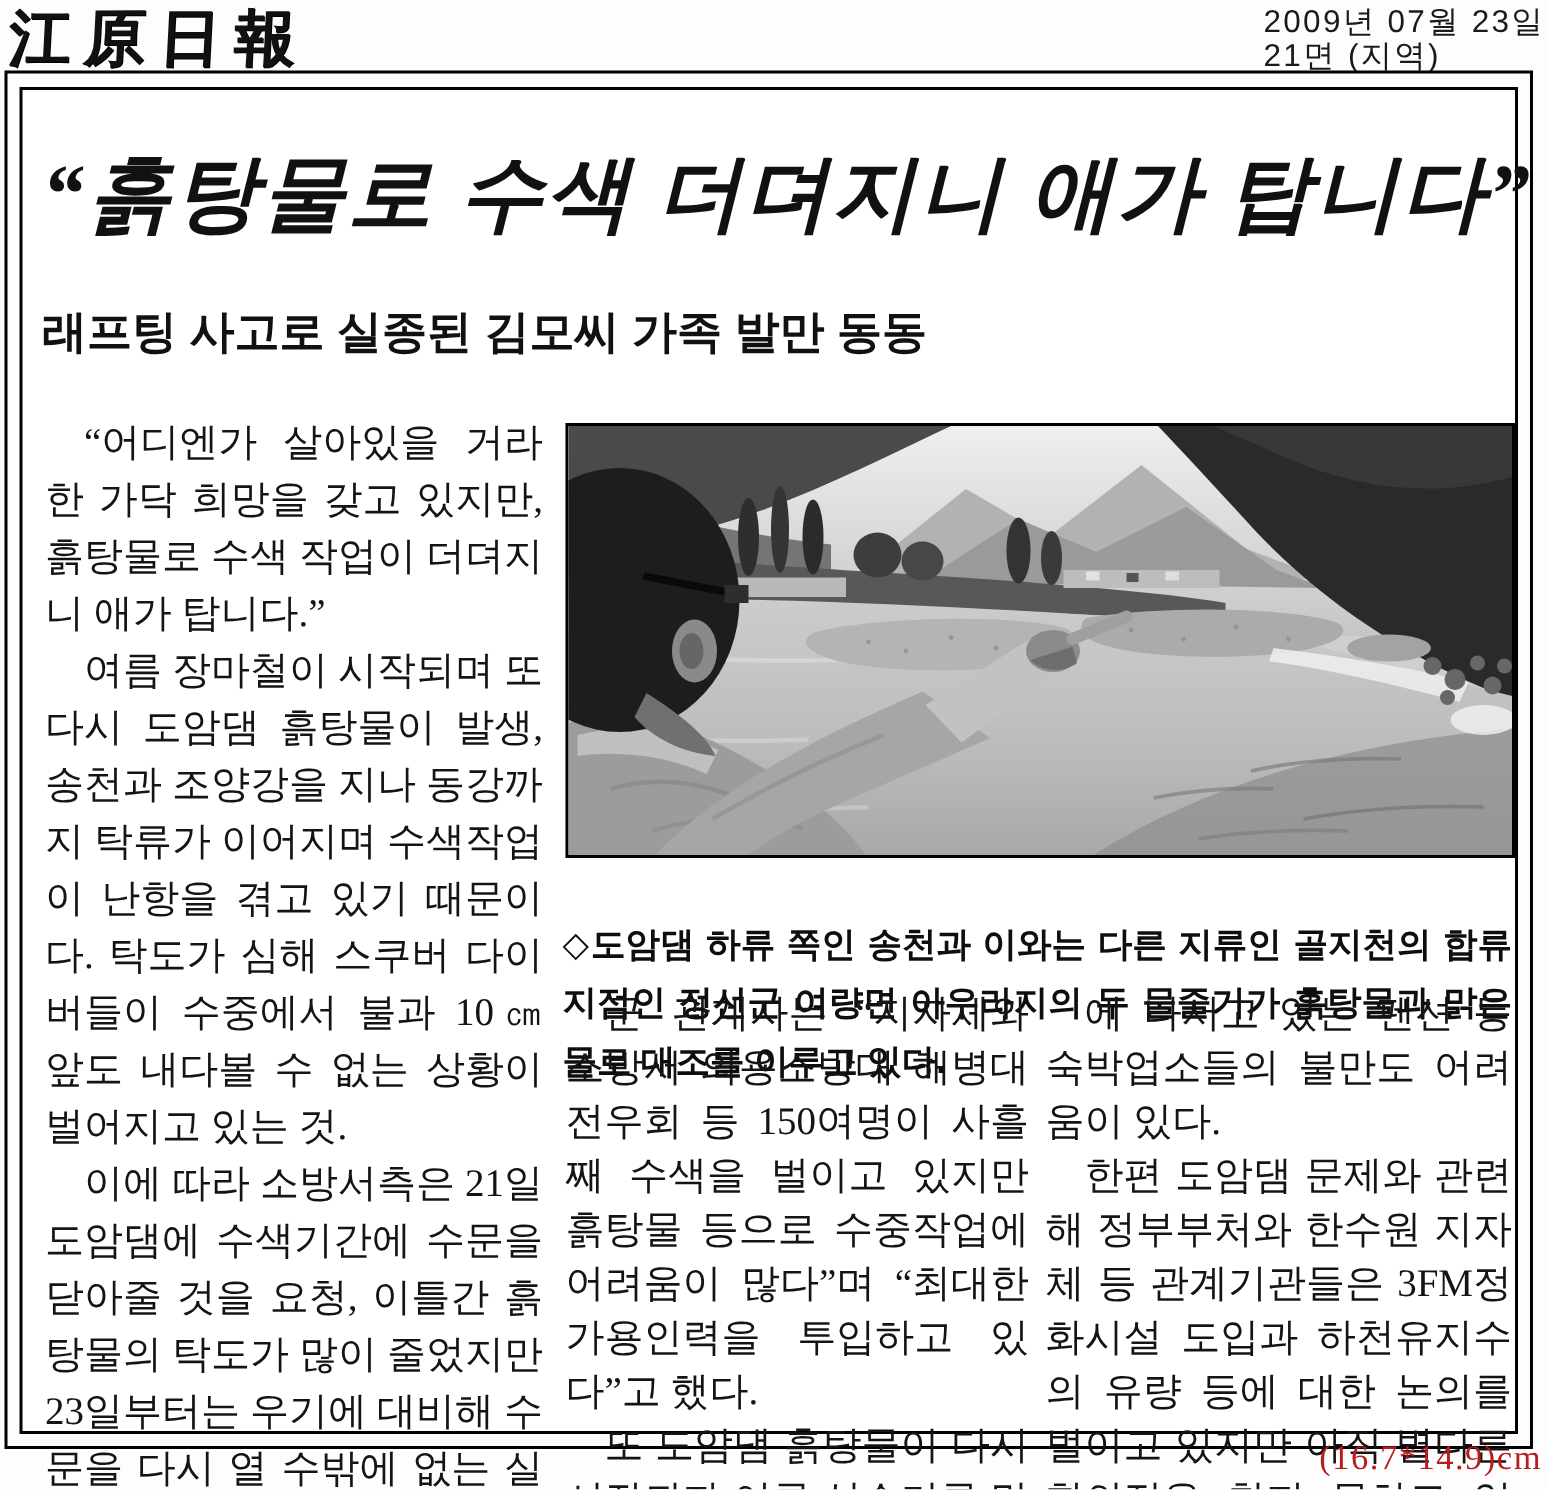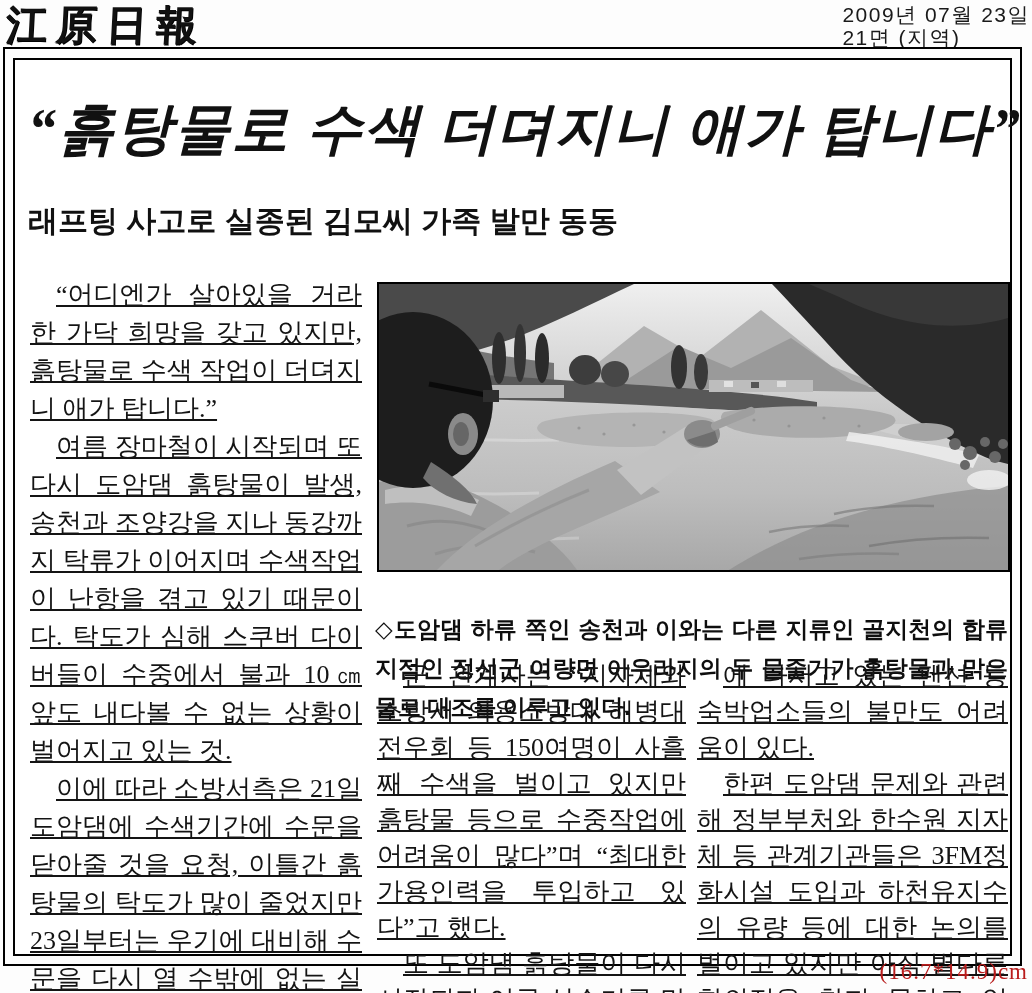--- a/index.html
+++ b/index.html
@@ -17,21 +17,21 @@
   .inner-frame{position:absolute;left:13px;top:58px;width:995px;height:894px;border:2px solid #000;background:#fff;}
 
   .headline{position:absolute;left:28px;top:92px;width:976px;text-align:center;
             font-family:"Liberation Serif","DejaVu Serif",serif;font-weight:900;font-size:56px;
             letter-spacing:2px;white-space:nowrap;font-style:italic;}
   .subheadline{position:absolute;left:28px;top:201px;width:976px;text-align:left;
                font-family:"Liberation Sans","DejaVu Sans",sans-serif;font-weight:700;
                font-size:30px;letter-spacing:0px;}
 
   .col{position:absolute;font-size:26px;line-height:38px;text-align:justify;color:#141414;}
-  .col p{margin:0;text-indent:1em;text-decoration:underline;}
+  .col p{margin:0;text-indent:1em;}
   .col-left{left:30px;top:276px;width:332px;}
   .col-mid{left:377px;top:658px;width:309px;line-height:36px;}
   .col-right{left:697px;top:658px;width:311px;line-height:36px;}
 
   .photo-wrap{position:absolute;left:377px;top:282px;width:629px;height:286px;
               border:2px solid #000;box-sizing:content-box;background:#cfcfcf;}
   .photo-wrap svg{display:block;width:629px;height:286px;}
 
   .caption{position:absolute;left:375px;top:610px;width:633px;
            font-family:"Liberation Sans","DejaVu Sans",sans-serif;font-weight:700;

